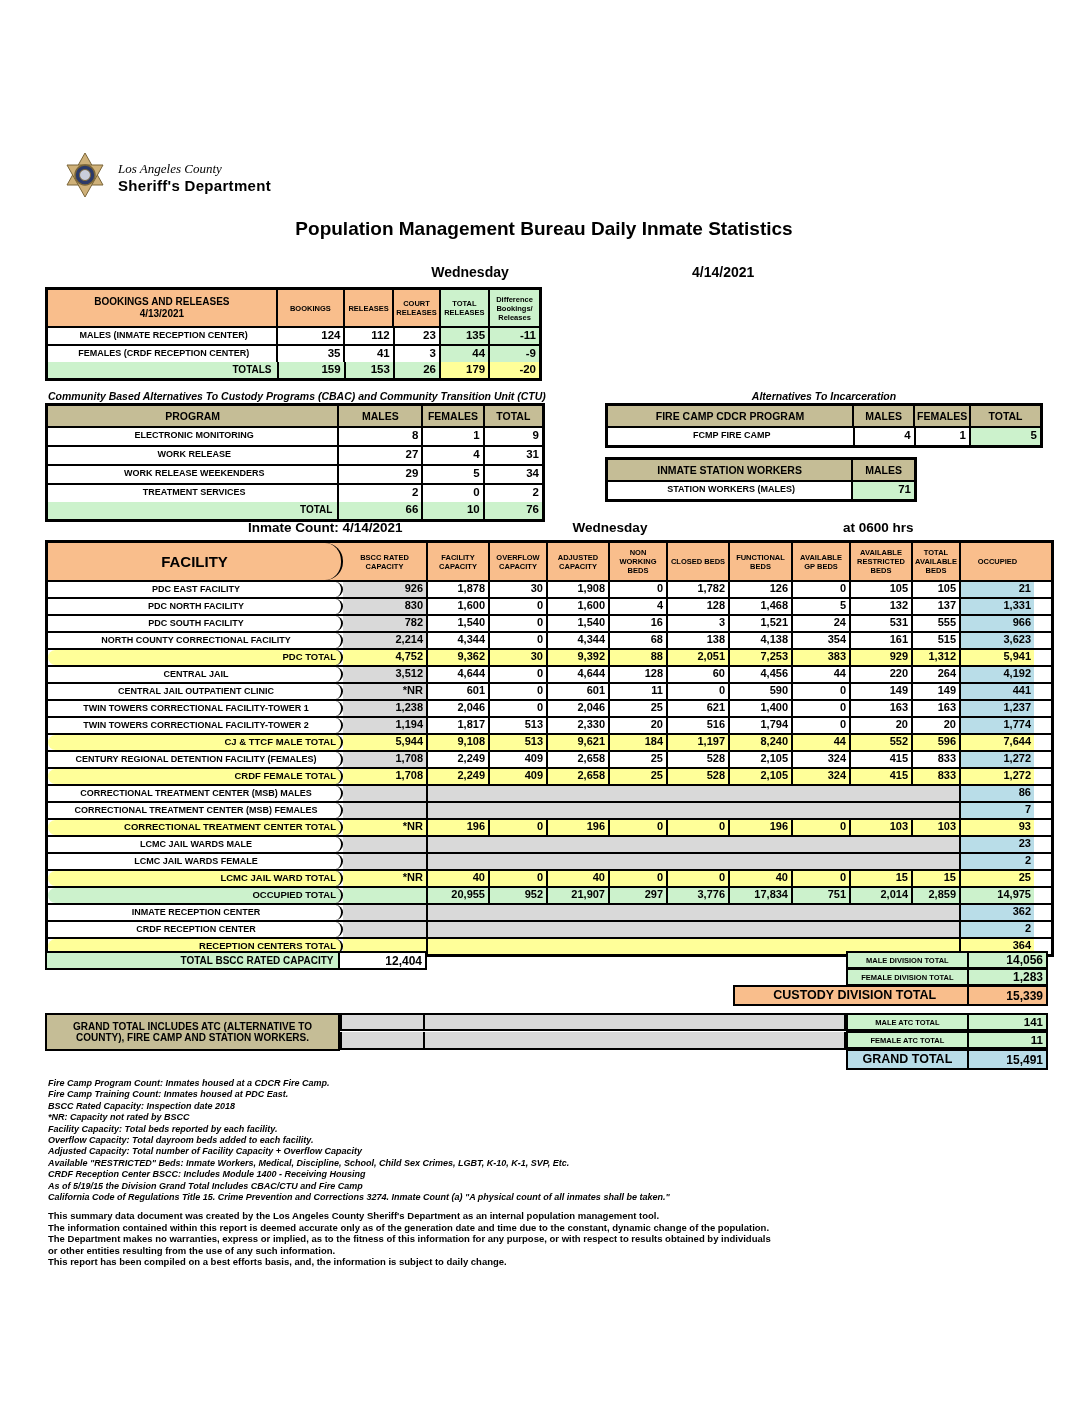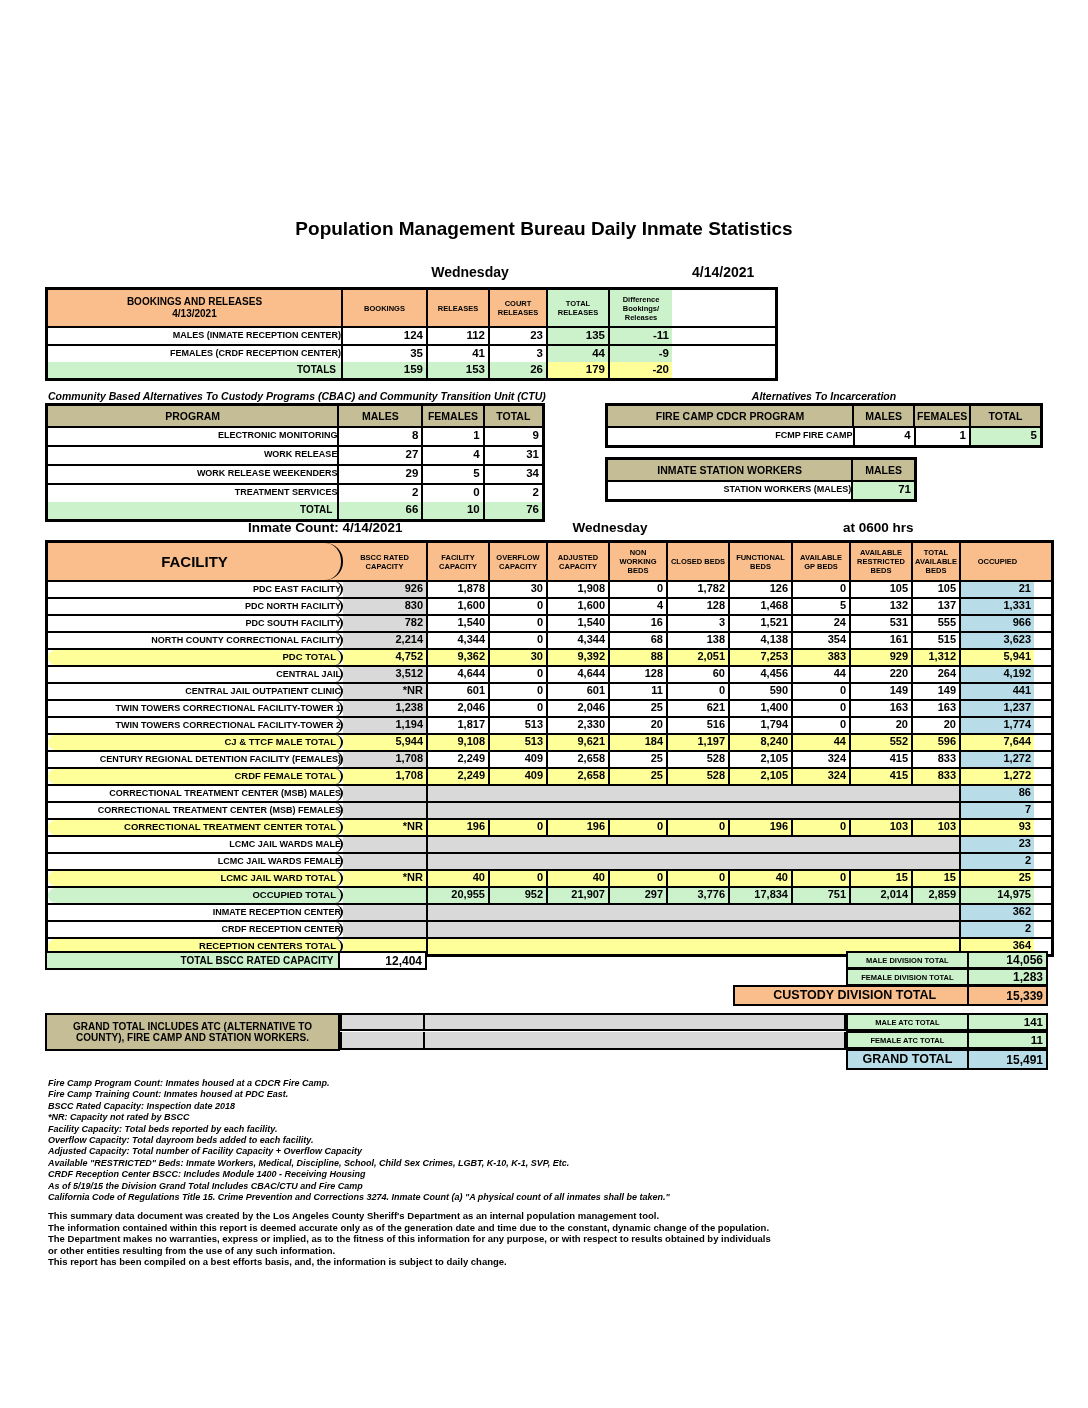--- a/index.html
+++ b/index.html
@@ -16,29 +16,29 @@
   .weekday-top{position:absolute;top:264px;left:370px;width:200px;text-align:center;font-weight:bold;font-size:14px;}
   .date-top{position:absolute;top:264px;left:692px;font-weight:bold;font-size:14px;}
   
   .tbl{position:absolute;border:3px solid #000;box-sizing:border-box;}
   .trow{display:flex;border-bottom:2px solid #000;}
   .trow:last-of-type{border-bottom:none;}
   .cell{box-sizing:border-box;border-right:2px solid #000;overflow:hidden;white-space:nowrap;
         font-weight:bold;}
   .cell:last-child{border-right:none;}
   .num{text-align:right;padding-right:3px;font-size:11.5px;line-height:15px;}
-  .lab{text-align:right;padding-left:3px;font-size:9px;line-height:15px;}
+  .lab{text-align:center;padding-left:3px;font-size:9px;line-height:15px;}
   .hcell{display:flex;align-items:center;justify-content:center;text-align:center;
          font-size:7.5px;line-height:1.2;white-space:normal;padding:1px 2px;box-sizing:border-box;
          border-right:2px solid #000;font-weight:bold;}
   .hcell:last-child{border-right:none;}
   .org{background:#F9BE8C;} .grn{background:#CCF2CC;} .yel{background:#FFFF99;}
   .blu{background:#B9DDE8;} .gry{background:#D9D9D9;} .tan{background:#C5BD96;} .wht{background:#fff;}
   
-  .bookings{left:45px;top:287px;width:733px;}
+  .bookings{left:45px;top:287px;width:497px;}
   .bk-h{height:36px;}
   .bk-r{height:16px;}
   .w-lab{width:295px;} .w-b{width:85px;} .w-r{width:62px;} .w-c{width:58px;} .w-t{width:62px;} .w-d{width:62px;}
   .bk-title{flex-direction:column;font-size:10px;}
   .pre{white-space:pre-line;}
   .tot-lab{text-align:right;padding-right:5px;font-size:10px;line-height:15px;}
   
   .cbac-title{position:absolute;left:48px;top:390px;font-weight:bold;font-style:italic;font-size:10.5px;}
   .cbac{left:45px;top:403px;width:500px;}
   .cb-h{height:20px;} .cb-r{height:17px;}
@@ -83,20 +83,32 @@
   .big-num{text-align:right;padding-right:3px;font-size:12px;display:flex;align-items:center;justify-content:flex-end;}
   
   .footnotes{position:absolute;left:48px;top:1078px;font-style:italic;font-weight:bold;font-size:9px;line-height:11.4px;}
   .disclaimer{position:absolute;left:48px;top:1210px;font-weight:600;font-size:9.5px;line-height:11.5px;}
 </style>
 </head>
 <body>
 
 <div class="page">
 
+  <div class="logo">
+    <svg width="46" height="50" viewBox="0 0 46 50">
+      <polygon points="23,1 41,33 5,33" fill="#cfb179" stroke="#7a6538" stroke-width="1"></polygon>
+      <polygon points="23,45 5,13 41,13" fill="#cfb179" stroke="#7a6538" stroke-width="1"></polygon>
+      <circle cx="23" cy="23" r="10" fill="#2c3a69" stroke="#7a6538" stroke-width="1.5"></circle>
+      <circle cx="23" cy="23" r="5.5" fill="#c9cddb" stroke="#7a6538" stroke-width="1"></circle>
+    </svg>
+    <div class="logo-text">
+      <div class="agency-small">Los Angeles County</div>
+      <div class="agency-bold">Sheriff's Department</div>
+    </div>
+  </div>
 
   <div class="doc-title">Population Management Bureau Daily Inmate Statistics</div>
   <div class="weekday-top">Wednesday</div>
   <div class="date-top">4/14/2021</div>
 
   <div class="tbl bookings">
     <div class="trow bk-h">
       <div class="hcell bk-title org w-lab">
         <span>BOOKINGS AND RELEASES</span>
         <span>4/13/2021</span>

